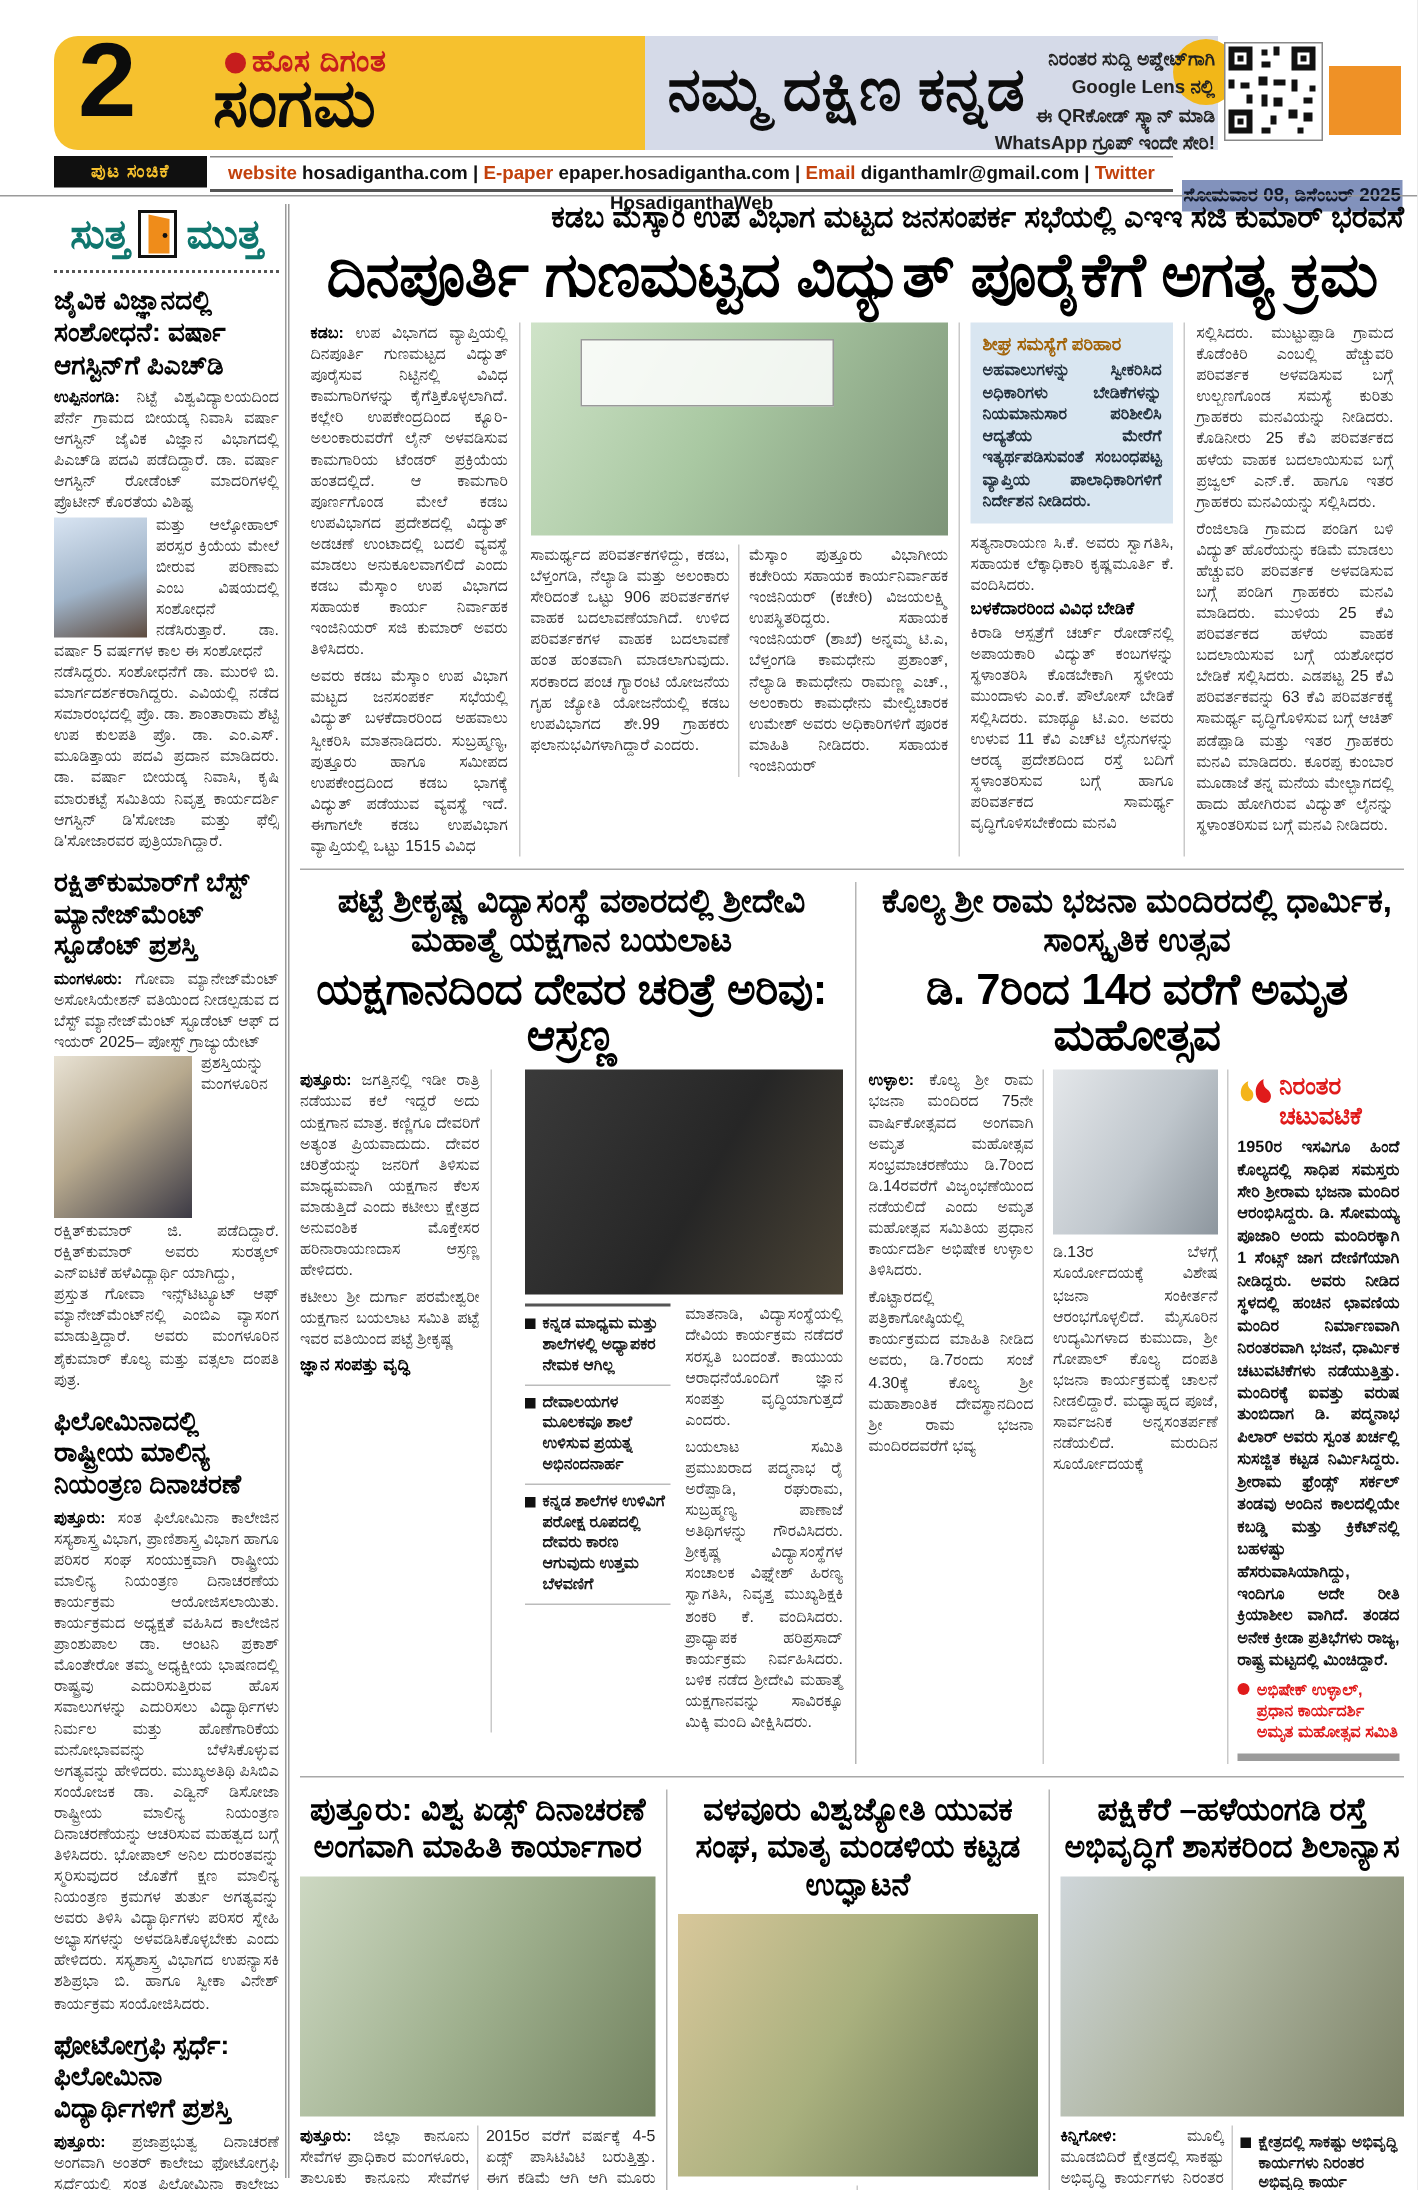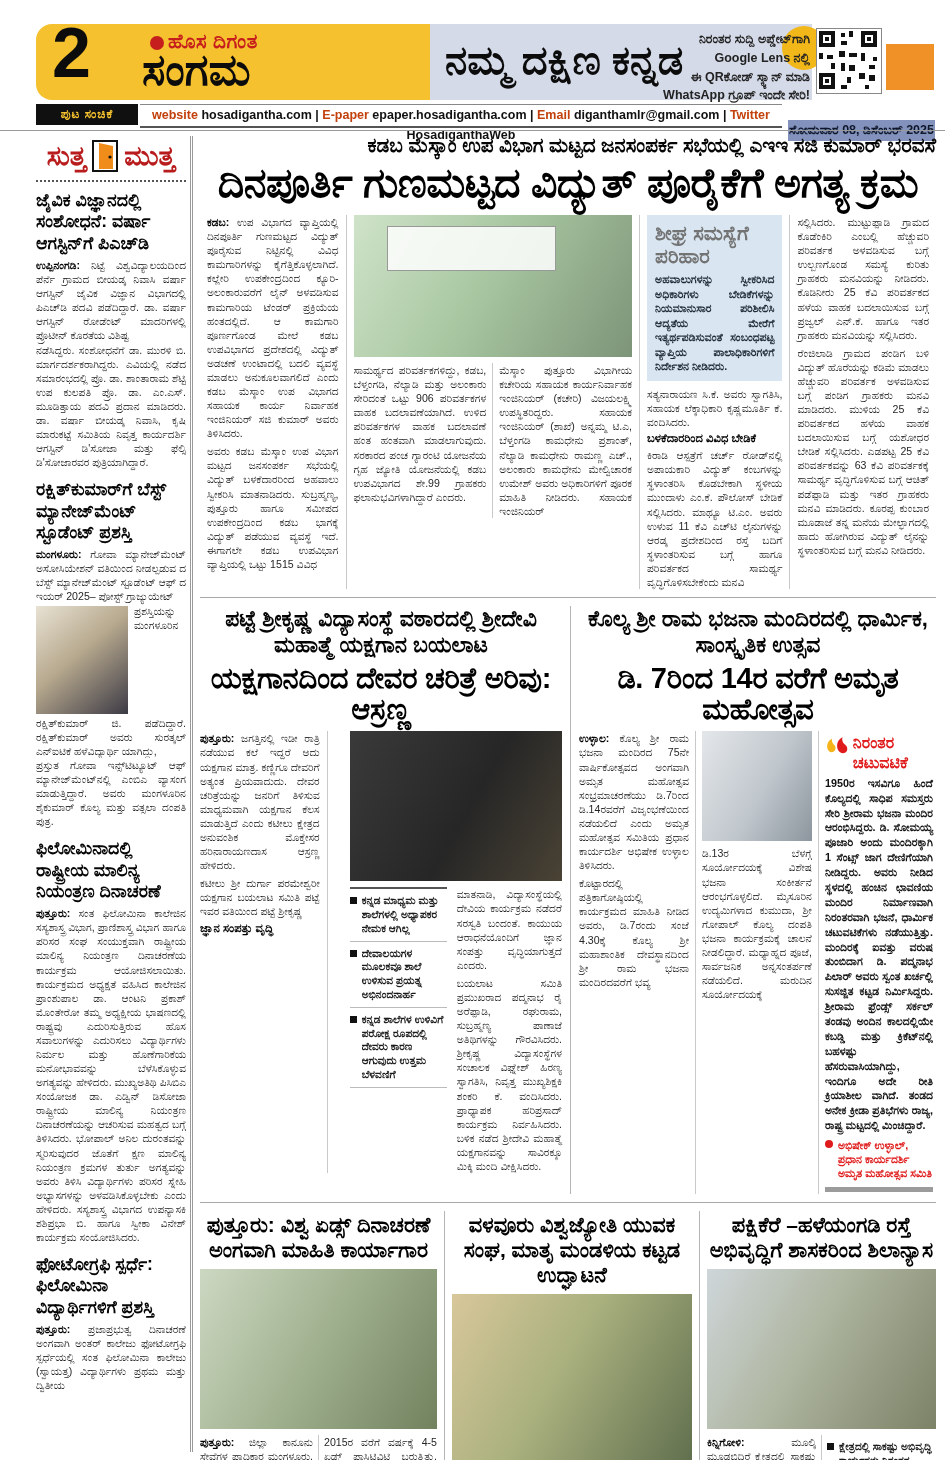--- a/index.html
+++ b/index.html
@@ -27,41 +27,41 @@
            font-size:12.5px;font-weight:700;text-align:center;line-height:21px;}
   .hd-sep{left:0;top:130px;width:945px;height:1px;background:#9a9a9a;}
   
   .sidebar{left:36px;top:136px;width:150px;height:1316px;}
   .side-rule{left:190px;top:136px;width:0;height:1316px;border-left:3px double #9a9a9a;}
   .main{left:200px;top:134px;width:736px;}
   .body-txt{font-size:10.6px;line-height:1.33;text-align:justify;color:#262626;}
   .dl{font-weight:800;color:#000;}
   
   .sm-head{display:flex;align-items:center;gap:6px;justify-content:center;margin-top:4px;}
-  .sm-word{font-size:27px;font-weight:800;color:#b91c1c;}
+  .sm-word{font-size:27px;font-weight:800;color:#0f766e;}
   .sm-dots{border-bottom:2px dotted #555;height:6px;margin:2px 0 8px 0;}
   .side-art{margin-bottom:10px;}
   .side-hl{font-size:17.5px;font-weight:800;line-height:1.22;color:#050505;margin:6px 0 4px 0;}
   .ph{background:linear-gradient(135deg,#b9c6bb 0%,#8fa192 40%,#6c7d74 100%);position:relative;overflow:hidden;}
   .ph.portrait{background:linear-gradient(160deg,#d8e4f2 0%,#9fb3c8 55%,#5d4a3e 100%);}
   .ph.award{background:linear-gradient(140deg,#e8e2d4 0%,#b7a98e 45%,#3c3a45 100%);}
   .ph.meeting{background:linear-gradient(120deg,#cfe3c8 0%,#a9c8a2 45%,#7d9478 100%);}
   .ph.stage{background:linear-gradient(120deg,#3a3a3a 0%,#262626 55%,#4a4335 100%);}
   .ph.press{background:linear-gradient(120deg,#e4e7ea 0%,#bfc6cc 55%,#8d969e 100%);}
   .ph.crowd{background:linear-gradient(120deg,#cdd8c2 0%,#9fb08e 50%,#72825f 100%);}
   .ph .banner{position:absolute;left:12%;top:8%;width:60%;height:30%;background:rgba(255,255,255,.85);border:1px solid #999;}
   .float-l{float:left;margin:2px 6px 2px 0;}
   
   .kicker{font-size:20px;font-weight:800;text-align:right;color:#050505;line-height:1.15;}
   .headline-xl{font-size:41px;font-weight:800;text-align:center;color:#000;line-height:1.05;letter-spacing:-.5px;margin-top:5px;}
   .cols{display:flex;margin-top:10px;}
   .col{padding:0 7px;}
   .col + .col{border-left:1px solid #c9c9c9;}
   .bluebox{background:#d9e6f1;padding:7px 8px;margin-bottom:6px;}
-  .bluebox .t{font-size:20px;font-weight:800;margin-bottom:4px;color:#737373;}
+  .bluebox .t{font-size:12px;font-weight:800;margin-bottom:4px;color:#a16207;}
   .bluebox .b{font-size:10.8px;font-weight:700;line-height:1.35;text-align:justify;color:#1f2c38;}
   .subhead{font-size:11.5px;font-weight:800;color:#000;margin:3px 0;}
   
   .kicker2{font-size:22px;font-weight:800;color:#050505;text-align:center;line-height:1.2;}
   .headline-l{font-size:29px;font-weight:800;color:#000;text-align:center;line-height:1.08;letter-spacing:-.3px;margin:4px 0 6px;}
   .headline-m{font-size:21px;font-weight:800;color:#000;text-align:center;line-height:1.18;margin:2px 0 6px;}
   .bullets{border-top:2px solid #555;}
   .bullet{display:flex;gap:5px;padding:5px 0;border-bottom:1px solid #bbb;font-size:10.6px;font-weight:700;line-height:1.3;}
   .sq{width:7px;height:7px;background:#111;margin-top:3px;flex:0 0 auto;}
   
@@ -151,20 +151,24 @@
         <polygon points="7,3 21,6 21,29 7,29" fill="#ef8c1a"></polygon>
         <circle cx="18" cy="17" r="1.6" fill="#111"></circle>
       </svg>
       <span class="sm-word">ಮುತ್ತ</span>
     </div>
     <div class="sm-dots"></div>
 
     <div class="side-art">
       <div class="side-hl">ಜೈವಿಕ ವಿಜ್ಞಾನದಲ್ಲಿ ಸಂಶೋಧನೆ: ವರ್ಷಾ ಆಗಸ್ಟಿನ್‌ಗೆ ಪಿಎಚ್‌ಡಿ</div>
       <div class="body-txt"><span class="dl">ಉಪ್ಪಿನಂಗಡಿ:</span> <span>ನಿಟ್ಟೆ ವಿಶ್ವವಿದ್ಯಾಲಯದಿಂದ ಪೆರ್ನೆ ಗ್ರಾಮದ ಬೀಯಡ್ಕ ನಿವಾಸಿ ವರ್ಷಾ ಆಗಸ್ಟಿನ್ ಜೈವಿಕ ವಿಜ್ಞಾನ ವಿಭಾಗದಲ್ಲಿ ಪಿಎಚ್‌ಡಿ ಪದವಿ ಪಡೆದಿದ್ದಾರೆ. ಡಾ. ವರ್ಷಾ ಆಗಸ್ಟಿನ್ ರೋಡೆಂಟ್ ಮಾದರಿಗಳಲ್ಲಿ ಪ್ರೊಟೀನ್ ಕೊರತೆಯ ವಿಶಿಷ್ಟ</span></div>
+      <div class="body-txt" style="overflow:hidden;">
+        <div class="ph portrait float-l" style="width:62px;height:80px;"></div>
+        <span>ಮತ್ತು ಆಲ್ಕೋಹಾಲ್ ಪರಸ್ಪರ ಕ್ರಿಯೆಯ ಮೇಲೆ ಬೀರುವ ಪರಿಣಾಮ ಎಂಬ ವಿಷಯದಲ್ಲಿ ಸಂಶೋಧನೆ ನಡೆಸಿರುತ್ತಾರೆ. ಡಾ. ವರ್ಷಾ 5 ವರ್ಷಗಳ ಕಾಲ ಈ ಸಂಶೋಧನೆ</span>
+      </div>
       <div class="body-txt">ನಡೆಸಿದ್ದರು. ಸಂಶೋಧನೆಗೆ ಡಾ. ಮುರಳಿ ಬಿ. ಮಾರ್ಗದರ್ಶಕರಾಗಿದ್ದರು. ಎವಿಯಲ್ಲಿ ನಡೆದ ಸಮಾರಂಭದಲ್ಲಿ ಪ್ರೊ. ಡಾ. ಶಾಂತಾರಾಮ ಶೆಟ್ಟಿ ಉಪ ಕುಲಪತಿ ಪ್ರೊ. ಡಾ. ಎಂ.ಎಸ್. ಮೂಡಿತ್ತಾಯ ಪದವಿ ಪ್ರದಾನ ಮಾಡಿದರು. ಡಾ. ವರ್ಷಾ ಬೀಯಡ್ಕ ನಿವಾಸಿ, ಕೃಷಿ ಮಾರುಕಟ್ಟೆ ಸಮಿತಿಯ ನಿವೃತ್ತ ಕಾರ್ಯದರ್ಶಿ ಆಗಸ್ಟಿನ್ ಡಿ'ಸೋಜಾ ಮತ್ತು ಫೆಲ್ಸಿ ಡಿ'ಸೋಜಾರವರ ಪುತ್ರಿಯಾಗಿದ್ದಾರೆ.</div>
     </div>
 
     <div class="side-art">
       <div class="side-hl">ರಕ್ಷಿತ್‌ಕುಮಾರ್‌ಗೆ ಬೆಸ್ಟ್ ಮ್ಯಾನೇಜ್‌ಮೆಂಟ್ ಸ್ಟೂಡೆಂಟ್ ಪ್ರಶಸ್ತಿ</div>
       <div class="body-txt"><span class="dl">ಮಂಗಳೂರು:</span> <span>ಗೋವಾ ಮ್ಯಾನೇಜ್‌ಮೆಂಟ್ ಅಸೋಸಿಯೇಶನ್ ವತಿಯಿಂದ ನೀಡಲ್ಪಡುವ ದ ಬೆಸ್ಟ್ ಮ್ಯಾನೇಜ್‌ಮೆಂಟ್ ಸ್ಟೂಡೆಂಟ್ ಆಫ್ ದ ಇಯರ್ 2025– ಪೋಸ್ಟ್ ಗ್ರಾಜ್ಯುಯೇಟ್</span></div>
       <div class="body-txt" style="overflow:hidden;">
         <div class="ph award float-l" style="width:92px;height:108px;"></div>
         <span>ಪ್ರಶಸ್ತಿಯನ್ನು ಮಂಗಳೂರಿನ ರಕ್ಷಿತ್‌ಕುಮಾರ್ ಜಿ. ಪಡೆದಿದ್ದಾರೆ. ರಕ್ಷಿತ್‌ಕುಮಾರ್ ಅವರು ಸುರತ್ಕಲ್ ಎನ್‌ಐಟಿಕೆ ಹಳೆವಿದ್ಯಾರ್ಥಿ ಯಾಗಿದ್ದು,</span>
       </div>

